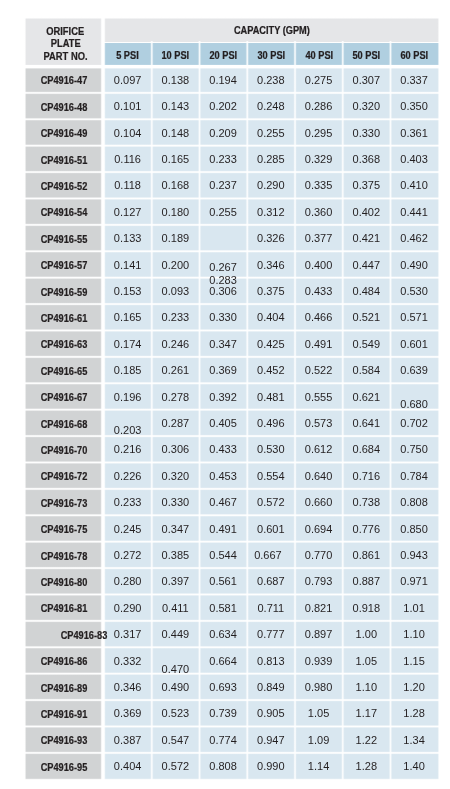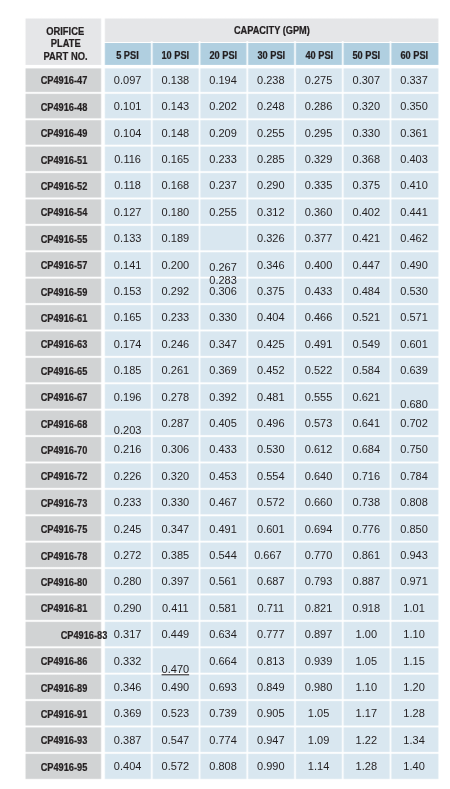--- a/index.html
+++ b/index.html
@@ -303,21 +303,21 @@
     <div class="cell cell-val" style="left:390.50px;top:251.45px;width:47.74px;height:26.40px;">
         <span>0.490</span>
       </div>
     <div class="cell cell-part" style="left:25.55px;top:277.85px;width:77.45px;height:26.40px;">
         <span>CP4916-59</span>
       </div>
     <div class="cell cell-val" style="left:104.06px;top:277.85px;width:47.74px;height:26.40px;">
         <span>0.153</span>
       </div>
     <div class="cell cell-val" style="left:151.80px;top:277.85px;width:47.74px;height:26.40px;">
-        <span>0.292</span>
+        <span>0.093</span>
       </div>
     <div class="cell cell-val" style="left:199.54px;top:277.85px;width:47.74px;height:26.40px;">
         <span>0.306</span>
       </div>
     <div class="cell cell-val" style="left:247.28px;top:277.85px;width:47.74px;height:26.40px;">
         <span>0.375</span>
       </div>
     <div class="cell cell-val" style="left:295.02px;top:277.85px;width:47.74px;height:26.40px;">
         <span>0.433</span>
       </div>
@@ -638,21 +638,21 @@
       </div>
     <div class="cell cell-val" style="left:390.50px;top:621.05px;width:47.74px;height:26.40px;">
         <span>1.10</span>
       </div>
     <div class="cell cell-part" style="left:25.55px;top:647.45px;width:77.45px;height:26.40px;">
         <span>CP4916-86</span>
       </div>
     <div class="cell cell-val" style="left:104.06px;top:647.45px;width:47.74px;height:26.40px;">
         <span>0.332</span>
       </div>
-    <div class="cell cell-val" style="left:151.80px;top:647.45px;width:47.74px;height:43px;text-decoration:underline;">
+    <div class="cell cell-val" style="left:151.80px;top:647.45px;width:47.74px;height:43px;">
         <span>0.470</span>
       </div>
     <div class="cell cell-val" style="left:199.54px;top:647.45px;width:47.74px;height:26.40px;">
         <span>0.664</span>
       </div>
     <div class="cell cell-val" style="left:247.28px;top:647.45px;width:47.74px;height:26.40px;">
         <span>0.813</span>
       </div>
     <div class="cell cell-val" style="left:295.02px;top:647.45px;width:47.74px;height:26.40px;">
         <span>0.939</span>

